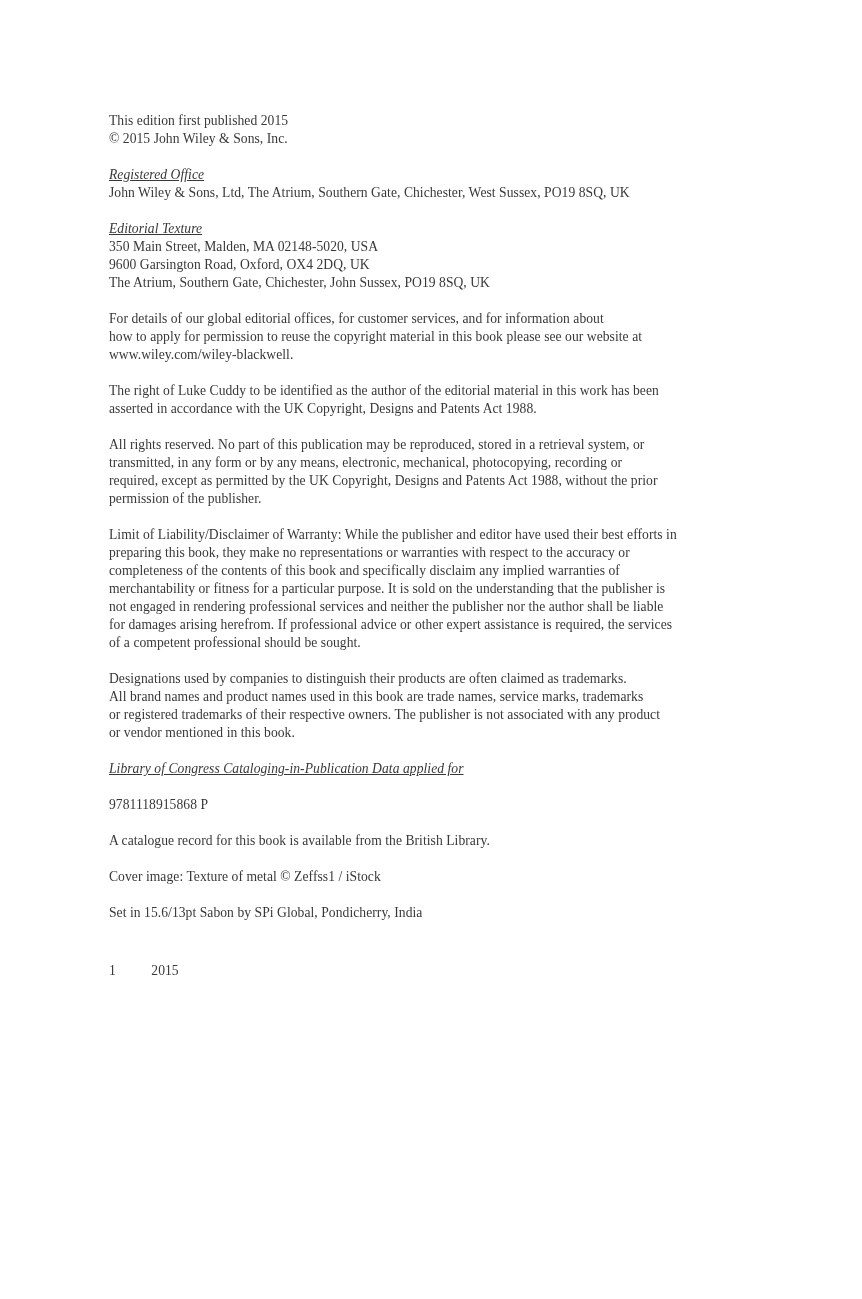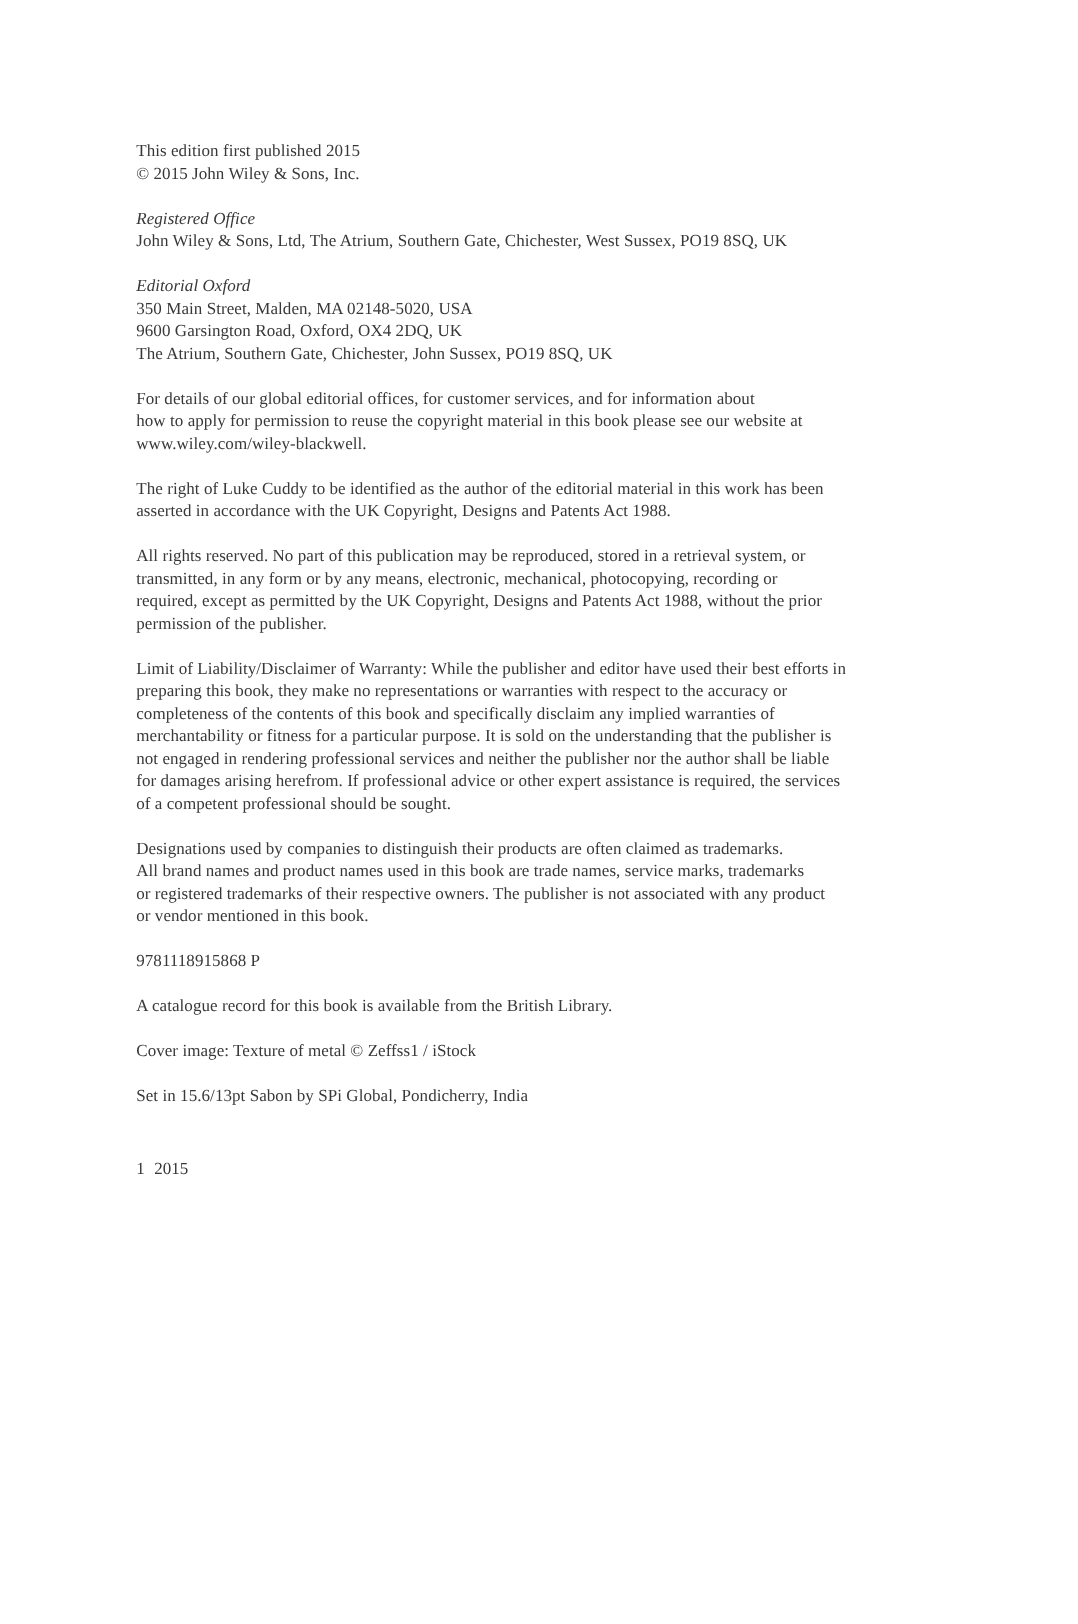--- a/index.html
+++ b/index.html
@@ -26,50 +26,51 @@
     letter-spacing: 0.05px;
   }
   .block {
     margin: 0 0 18px 0;
   }
   .line {
     white-space: nowrap;
   }
   .it {
     font-style: italic;
+    text-decoration: underline;
   }
   .printing-line {
     margin-top: 40px;
   }
   .printing-line .impression {
     display: inline-block;
   }
   .printing-line .year {
     display: inline-block;
-    margin-left: 4px;
+    margin-left: 32px;
   }
 </style>
 </head>
 <body>
 
 <div class="page">
   <div class="content">
 
     <p class="block">
       <span class="line">This edition first published 2015</span><br>
       <span class="line">© 2015 John Wiley &amp; Sons, Inc.</span>
     </p>
 
     <p class="block">
       <span class="line it">Registered Office</span><br>
       <span class="line">John Wiley &amp; Sons, Ltd, The Atrium, Southern Gate, Chichester, West Sussex, PO19 8SQ, UK</span>
     </p>
 
     <p class="block">
-      <span class="line it">Editorial Oxford</span><br>
+      <span class="line it">Editorial Texture</span><br>
       <span class="line">350 Main Street, Malden, MA 02148-5020, USA</span><br>
       <span class="line">9600 Garsington Road, Oxford, OX4 2DQ, UK</span><br>
       <span class="line">The Atrium, Southern Gate, Chichester, John Sussex, PO19 8SQ, UK</span>
     </p>
 
     <p class="block">
       <span class="line">For details of our global editorial offices, for customer services, and for information about</span><br>
       <span class="line">how to apply for permission to reuse the copyright material in this book please see our website at</span><br>
       <span class="line">www.wiley.com/wiley-blackwell.</span>
     </p>
@@ -97,20 +98,23 @@
       <span class="line">of a competent professional should be sought.</span>
     </p>
 
     <p class="block">
       <span class="line">Designations used by companies to distinguish their products are often claimed as trademarks.</span><br>
       <span class="line">All brand names and product names used in this book are trade names, service marks, trademarks</span><br>
       <span class="line">or registered trademarks of their respective owners. The publisher is not associated with any product</span><br>
       <span class="line">or vendor mentioned in this book.</span>
     </p>
 
+    <p class="block">
+      <span class="line it">Library of Congress Cataloging-in-Publication Data applied for</span>
+    </p>
 
     <p class="block">
       <span class="line">9781118915868 P</span>
     </p>
 
     <p class="block">
       <span class="line">A catalogue record for this book is available from the British Library.</span>
     </p>
 
     <p class="block">

